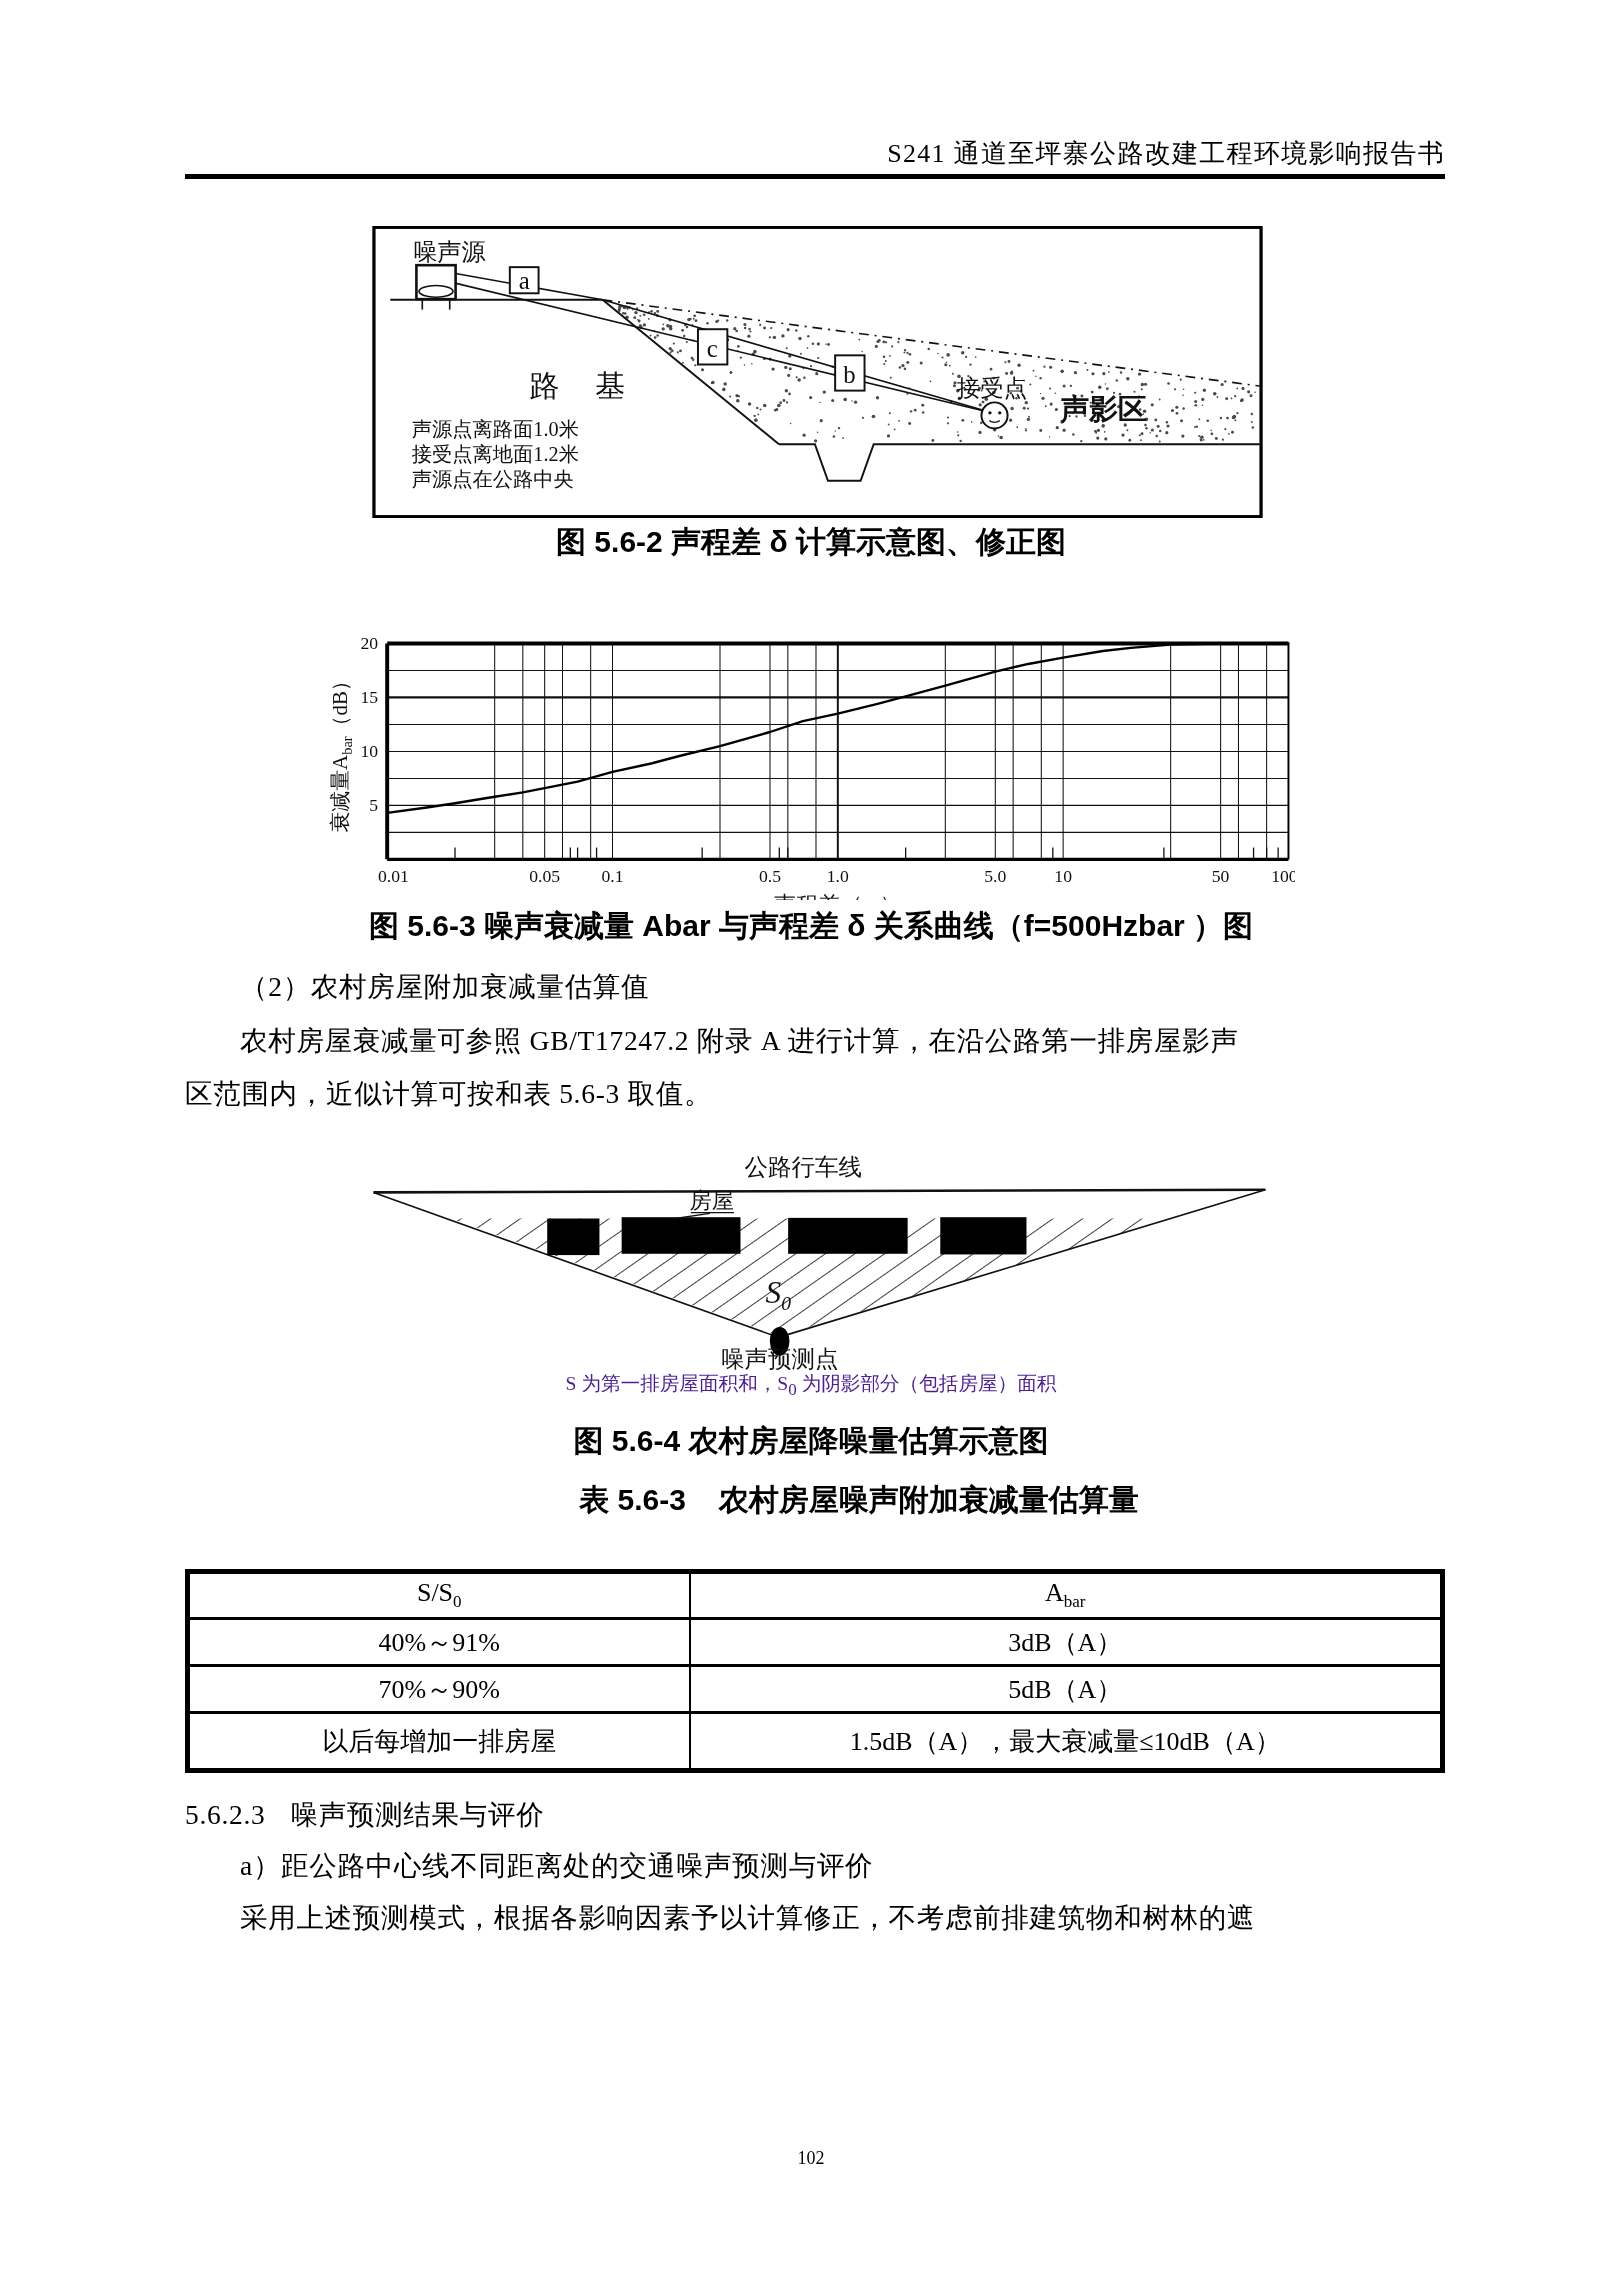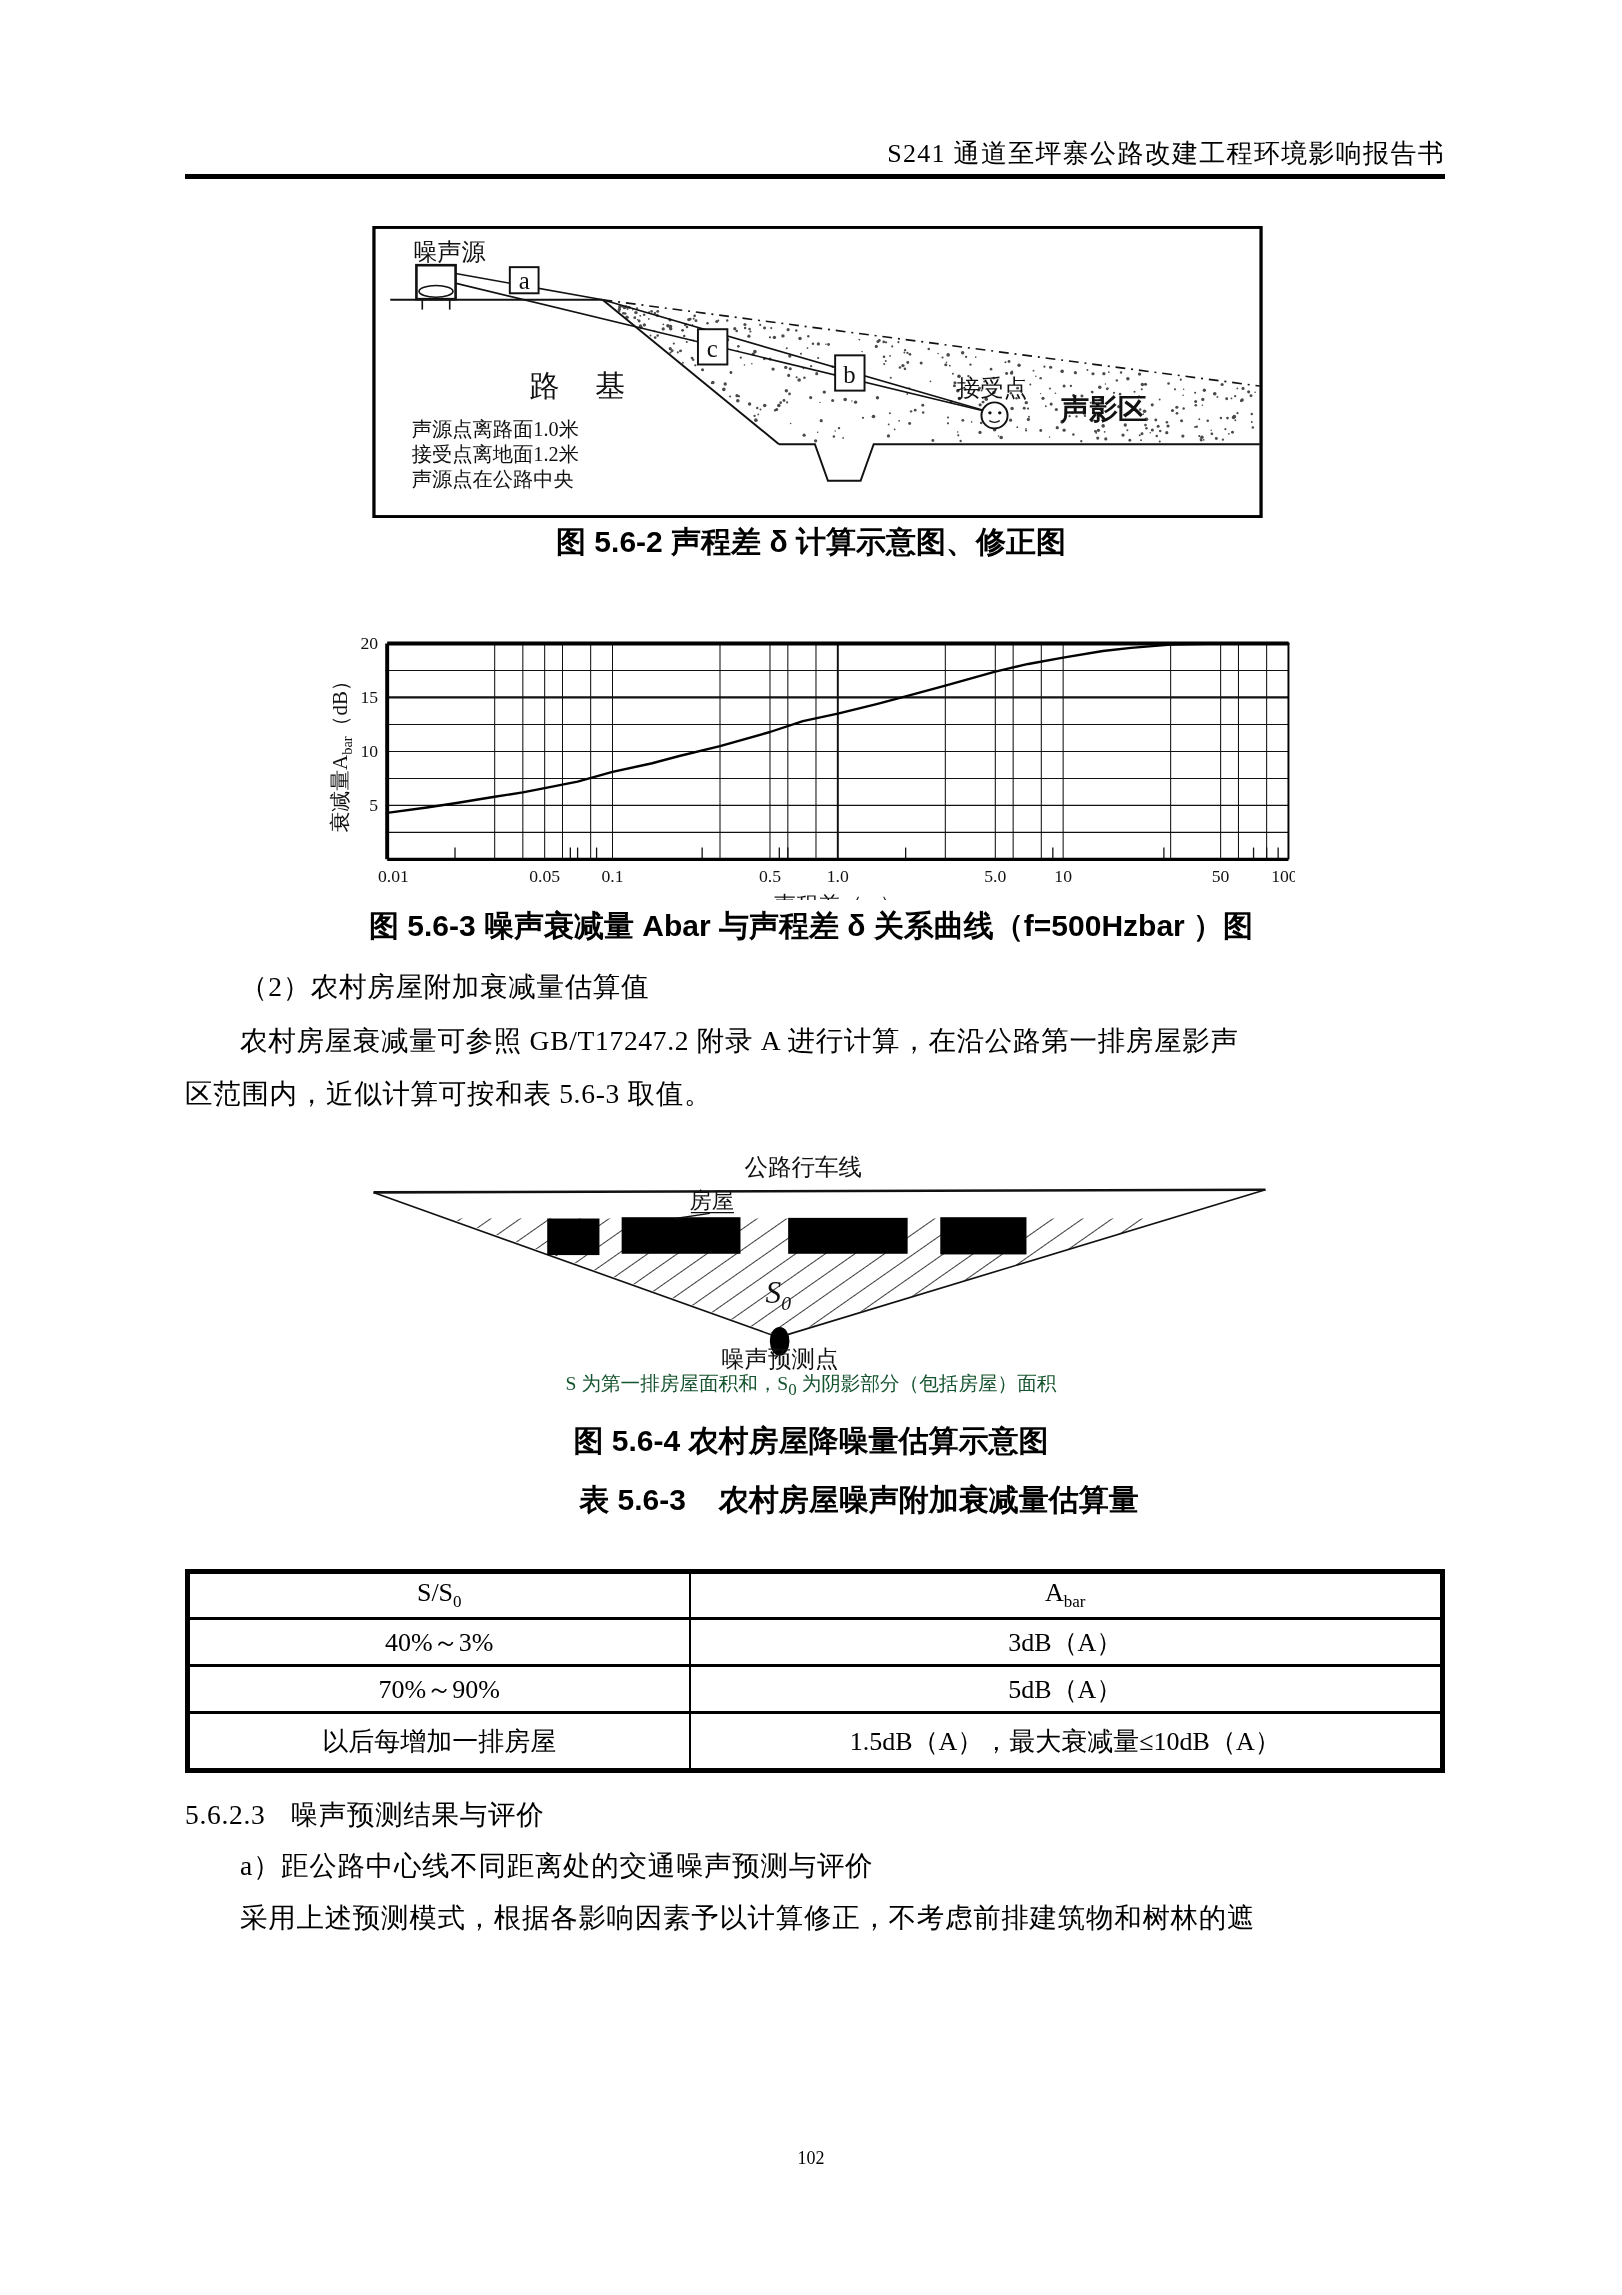--- a/index.html
+++ b/index.html
@@ -8,21 +8,21 @@
   .abs{position:absolute;}
   .header-title{top:136px;right:177px;font-size:26px;letter-spacing:1.3px;}
   .header-rule{top:174px;left:185px;width:1260px;height:4.6px;background:#000;}
   .fig-caption{left:0;width:1622px;text-align:center;
         font-family:"Liberation Sans","DejaVu Sans",sans-serif;font-weight:bold;font-size:30px;}
   .cap1{top:522px;}
   .cap2{top:906px;}
   .cap3{top:1421px;}
   .cap4{top:1480px;margin-left:48px;}
   .body-line{font-size:27.5px;letter-spacing:0.7px;white-space:nowrap;text-align:right;}
-  .note-line{left:0;width:1622px;text-align:center;font-size:19.6px;color:#14532d;}
+  .note-line{left:0;width:1622px;text-align:center;font-size:19.6px;color:#4c1d95;}
   .doc-table{left:185px;top:1569px;width:1260px;border-collapse:collapse;table-layout:fixed;}
   .doc-table td{border:0;text-align:center;vertical-align:middle;font-size:26px;padding:0;}
   .doc-table{border:5.2px solid #000;}
   .doc-table tr+tr td{border-top:3.9px solid #000;}
   .doc-table td.c2{border-left:2px solid #000;}
   .doc-table .rh{height:47px;}
   .doc-table .rl{height:58px;}
   sub{font-size:17px;}
   .pagenum{top:2148px;left:0;width:1622px;text-align:center;font-size:18px;}
   svg text{font-family:"Liberation Serif","DejaVu Serif",serif;fill:#111;}
@@ -610,21 +610,21 @@
     <colgroup>
         <col style="width:40%">
         <col style="width:60%">
       </colgroup>
     <tbody>
         <tr class="rh">
       <td><span>S/S</span><sub>0</sub></td>
       <td class="c2"><span>A</span><sub>bar</sub></td>
     </tr>
     <tr class="rh">
-      <td>40%～3%</td>
+      <td>40%～91%</td>
       <td class="c2">3dB（A）</td>
     </tr>
     <tr class="rh">
       <td>70%～90%</td>
       <td class="c2">5dB（A）</td>
     </tr>
     <tr class="rl">
       <td>以后每增加一排房屋</td>
       <td class="c2">1.5dB（A），最大衰减量≤10dB（A）</td>
     </tr>

